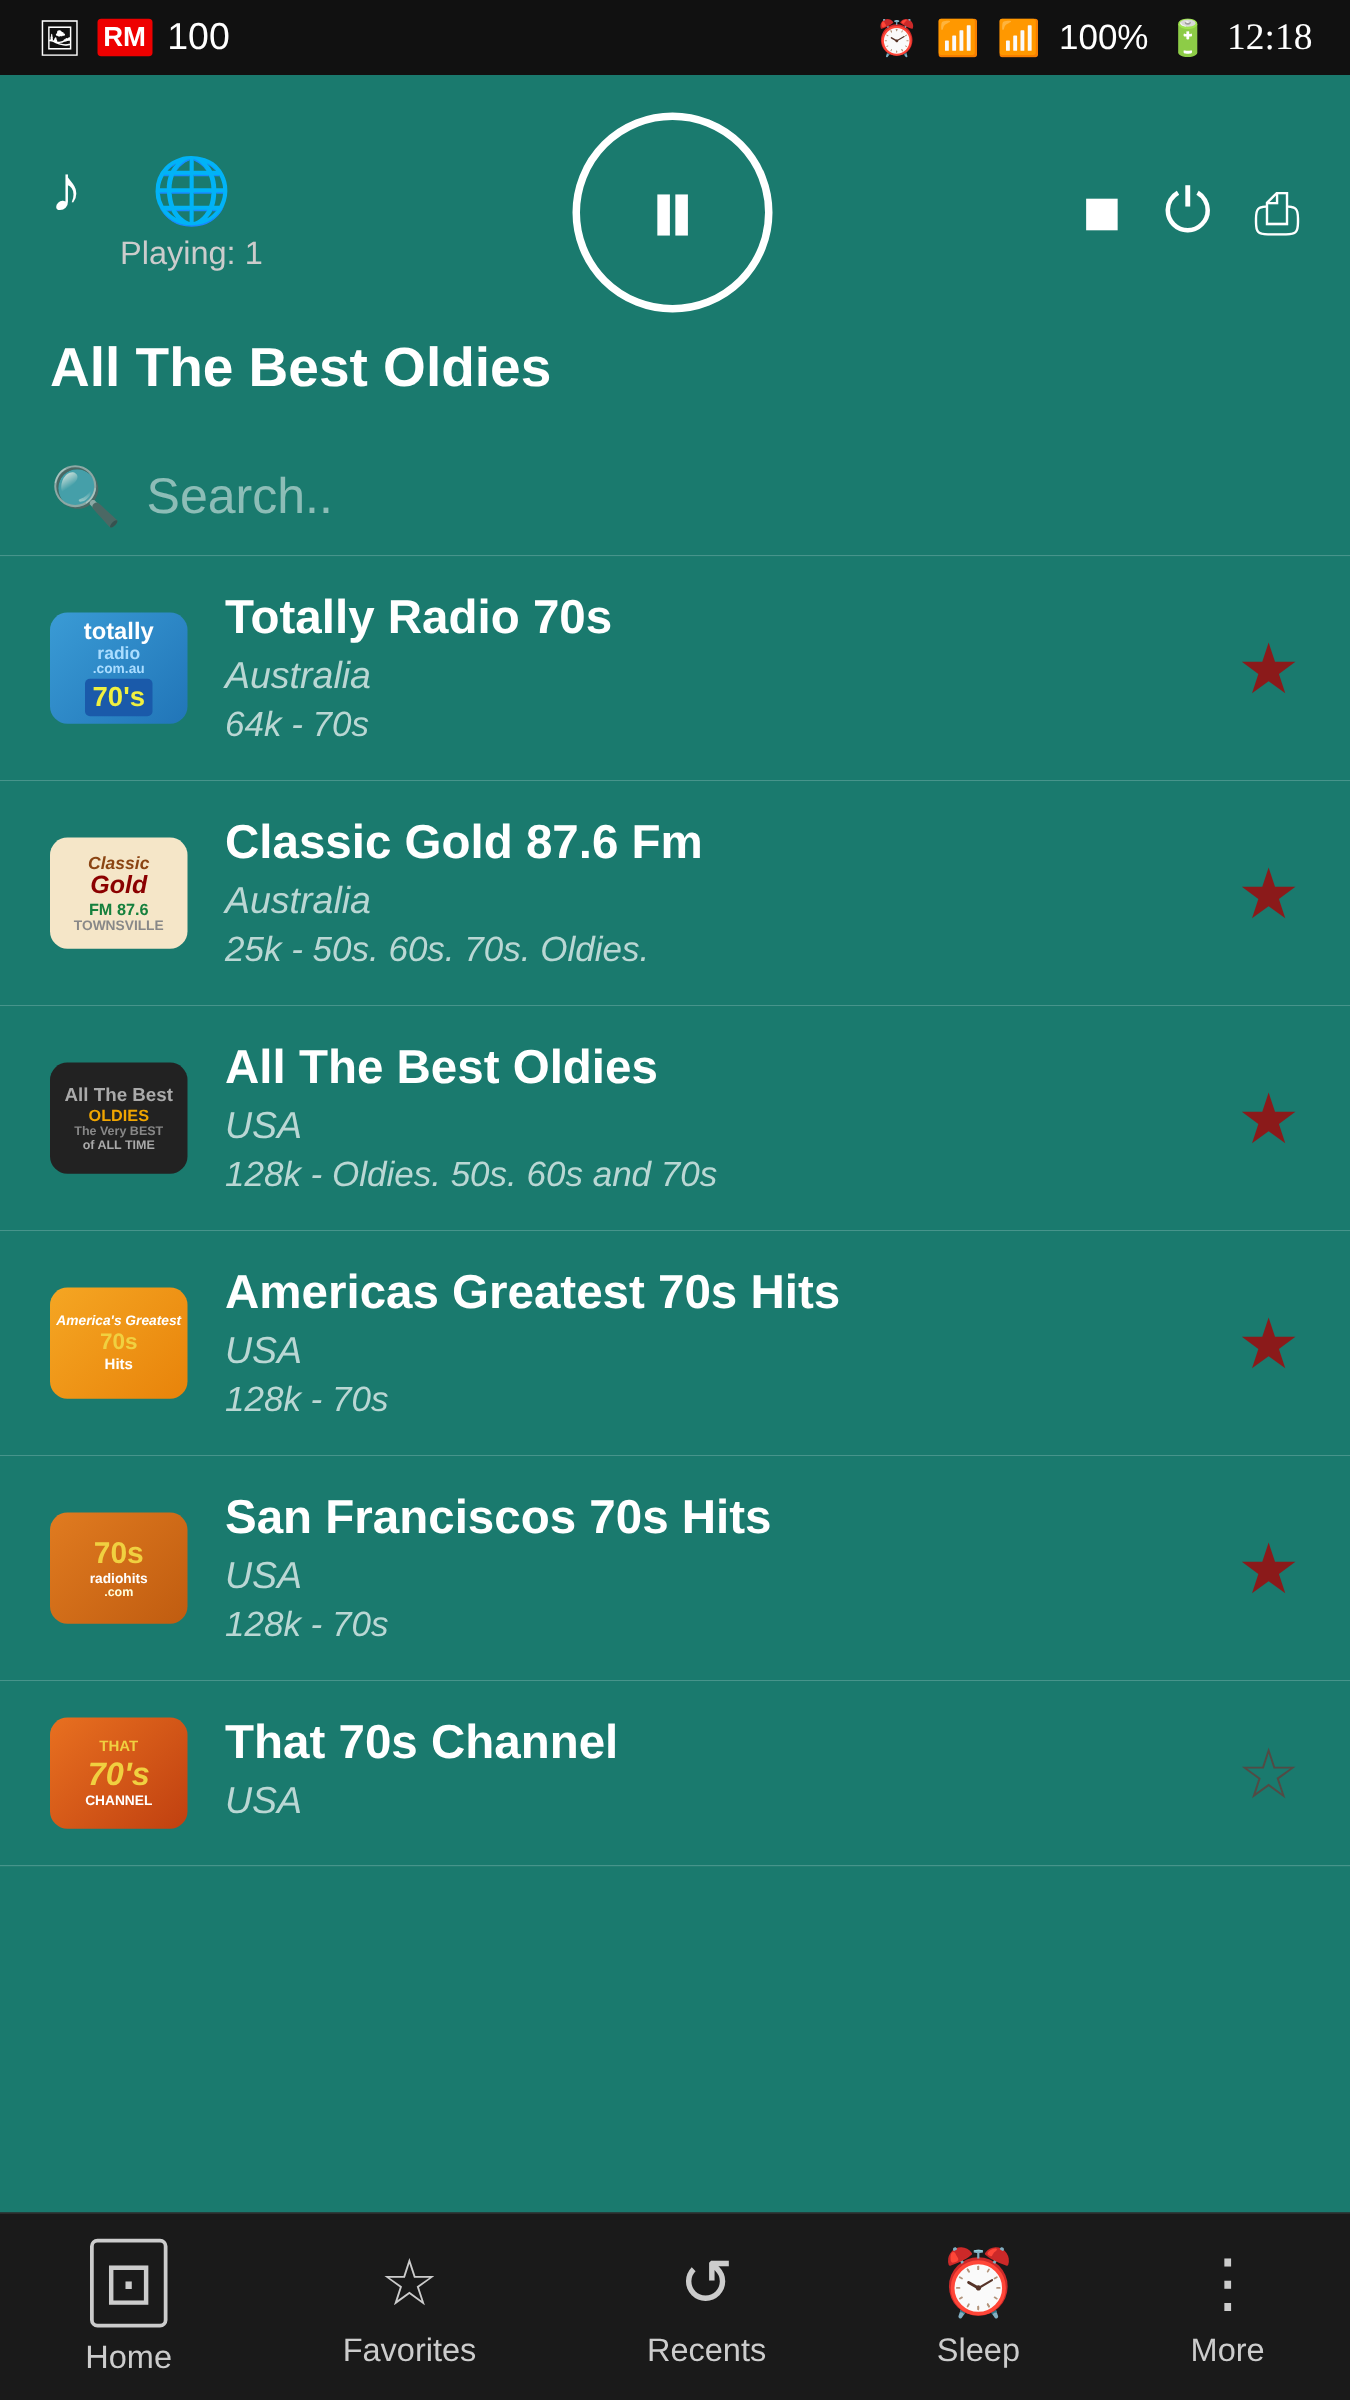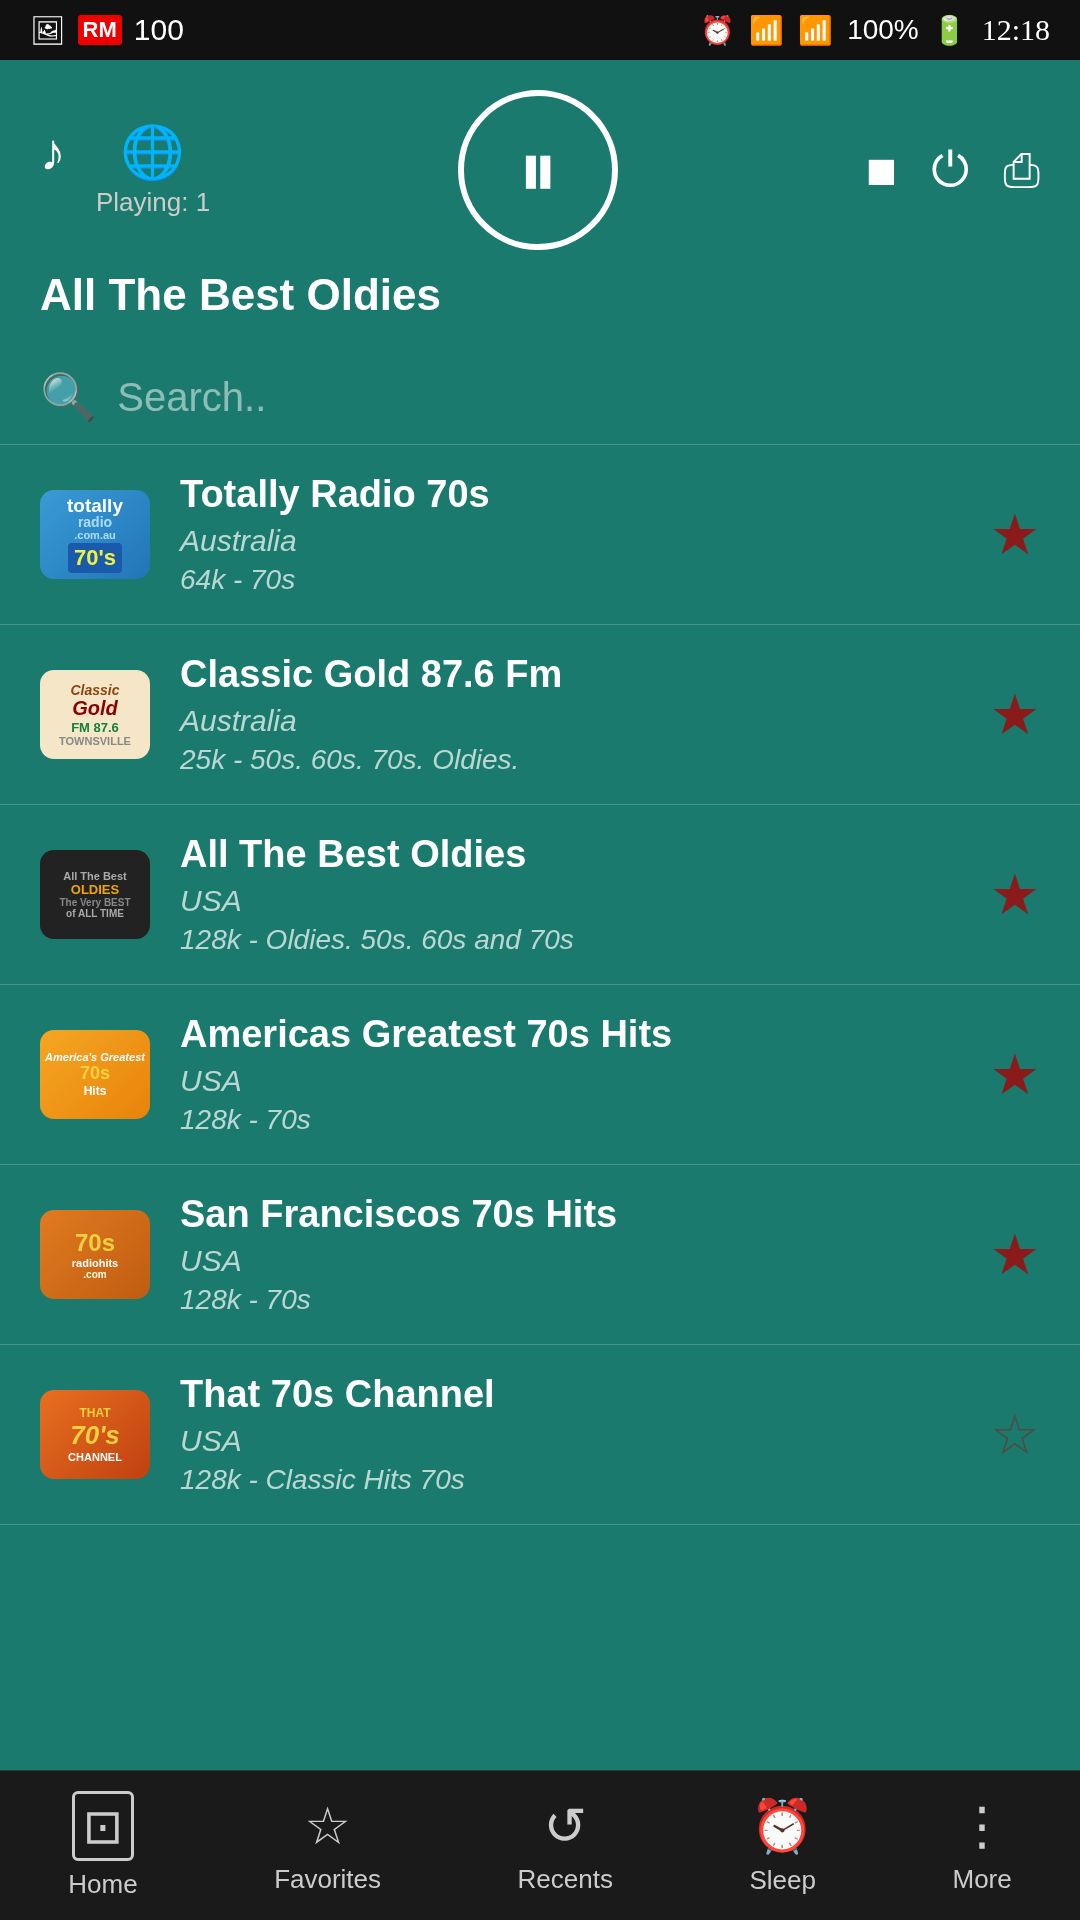--- a/index.html
+++ b/index.html
@@ -288,21 +288,21 @@
 
     .logo-oldies-inner {
       display: flex;
       flex-direction: column;
       align-items: center;
       justify-content: center;
       width: 100%;
       height: 100%;
       padding: 6px;
     }
-    .logo-oldies-inner .o1 { font-size: 11px; color: #aaa; }
+    .logo-oldies-inner .o1 { font-size: 15px; color: #aaa; }
     .logo-oldies-inner .o2 { font-size: 13px; font-weight: 900; color: #f0a500; }
 
     .logo-americas-inner {
       display: flex;
       flex-direction: column;
       align-items: center;
       justify-content: center;
       width: 100%;
       height: 100%;
       padding: 0;
@@ -476,21 +476,20 @@
     <div class="station-logo logo-that70s">
       <div class="logo-that70s-inner">
         <span class="th1">THAT</span>
         <span class="th2">70's</span>
         <span class="th3">CHANNEL</span>
       </div>
     </div>
     <div class="station-info">
       <div class="station-name">That 70s Channel</div>
       <div class="station-country">USA</div>
-      <div class="station-bitrate">128k - Classic Hits 70s</div>
     </div>
     <span class="star-icon star-empty">☆</span>
   </div>
 
 </div>
 
 <div class="bottom-nav">
   <div class="nav-item">
     <span class="nav-icon" style="font-size:48px; border:3px solid #ccc; padding:4px 8px; border-radius:6px;">⊡</span>
     <span class="nav-label">Home</span>

